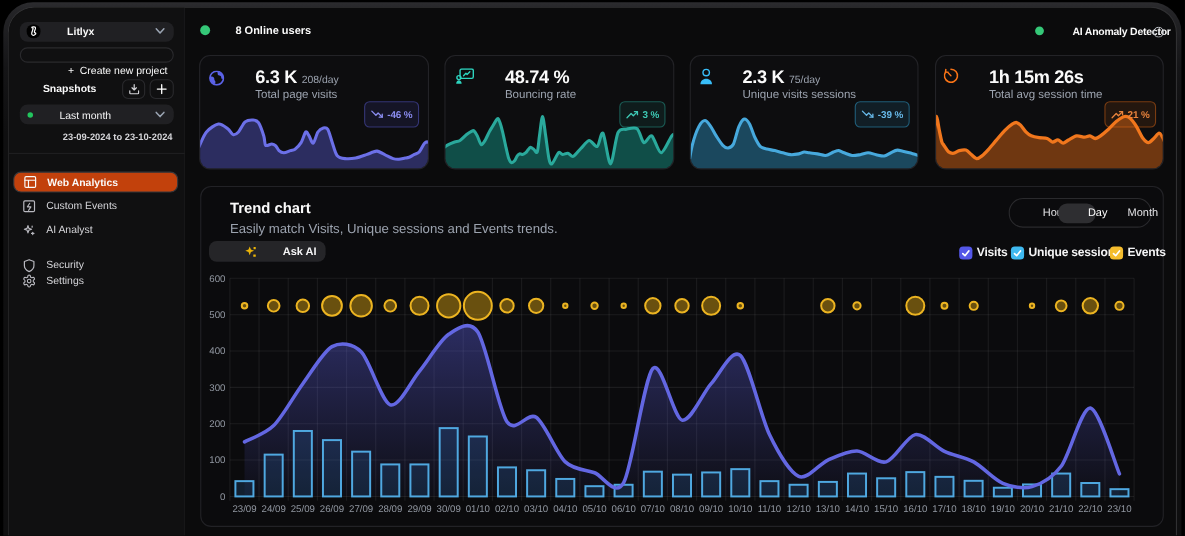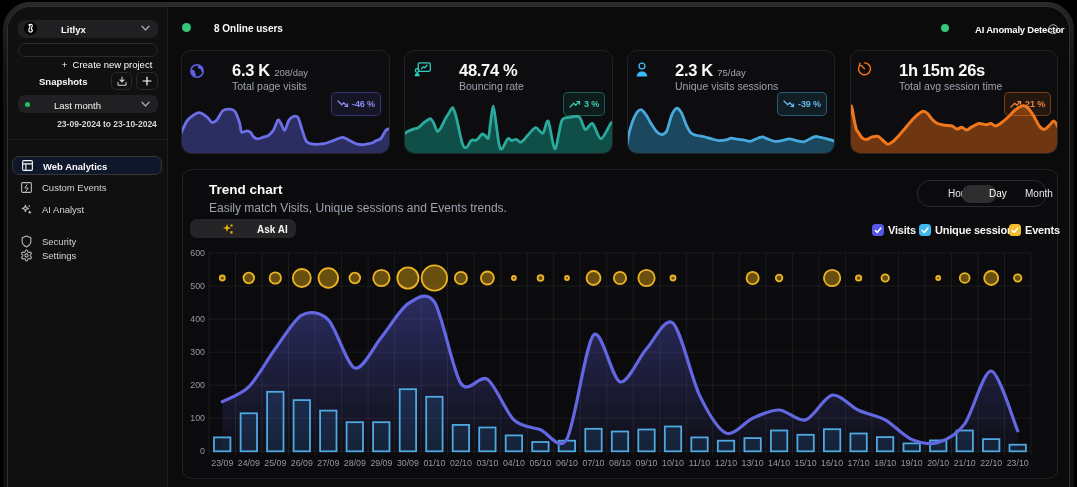--- a/index.html
+++ b/index.html
@@ -7,21 +7,21 @@
 html,body { width:1077px; height:487px; overflow:hidden; }
 body { position:relative; background:#000; font-family:"Liberation Sans", sans-serif; color:#fafafa; }
 .abs { position:absolute; }
 .band { position:absolute; left:3px; top:2px; width:1071px; height:485px; border-radius:27px 27px 0 0; background:linear-gradient(180deg,#2c2c2f 0px,#242427 8px,#151517 60px,#0f0f10 120px); }
 .window { position:absolute; left:7px; top:6px; width:1063px; height:481px; background:#0b0b0c; border:1px solid #303032; border-bottom:none; border-radius:24px 24px 0 0; }
 .sidebar { position:absolute; left:8px; top:7px; width:160px; height:480px; background:#101011; border-right:1px solid #1e1e20; border-radius:23px 0 0 0; }
 .sel { position:absolute; background:#202023; border-radius:7px; }
 .btn-outline { position:absolute; border:1px solid #2a2a2d; border-radius:7px; }
 .txt { position:absolute; white-space:nowrap;margin-left:19px; }
 .navrow { position:absolute; left:12px; width:150px; height:19px; border-radius:7px; }
-.navrow.active { background:#0f172a; border:1px solid #37373b; }
+.navrow.active { background:#c2410c; border:1px solid #37373b; }
 .navicon { position:absolute; left:8px; top:3px; }
 .navrow.active .navicon { top:2px; }
 .navtext { position:absolute; left:30px; top:4.5px; font-size:9.5px; color:#d4d4d8; line-height:10px; }
 .card { position:absolute; top:50px; height:104px; background:#0d0d0f; border:1px solid #232327; border-radius:10px; overflow:hidden; }
 .spark { position:absolute; left:-1px; bottom:-1px; }
 .badge { position:absolute; top:62px; height:24px; border-radius:5px; display:flex; align-items:center; gap:3px; padding:0 5px; font-size:9px; font-weight:bold; letter-spacing:-0.1px;margin-top:30px; }
 .perday { font-size:9.5px; letter-spacing:0; font-weight:normal; color:#9ca3af; letter-spacing:0; }
 .panel { position:absolute; left:182px; top:169px; width:876px; height:310px; background:#0b0b0d; border:1px solid #222226; border-radius:10px; }
 .seg { position:absolute; left:917px; top:180px; width:130px; height:27px; border:1px solid #2a2a2d; border-radius:13px; }
 .legend { position:absolute; top:224px; height:12px; display:flex; align-items:flex-start; gap:4px; font-size:11px; font-weight:bold; color:#f4f4f5; letter-spacing:-0.2px; }

